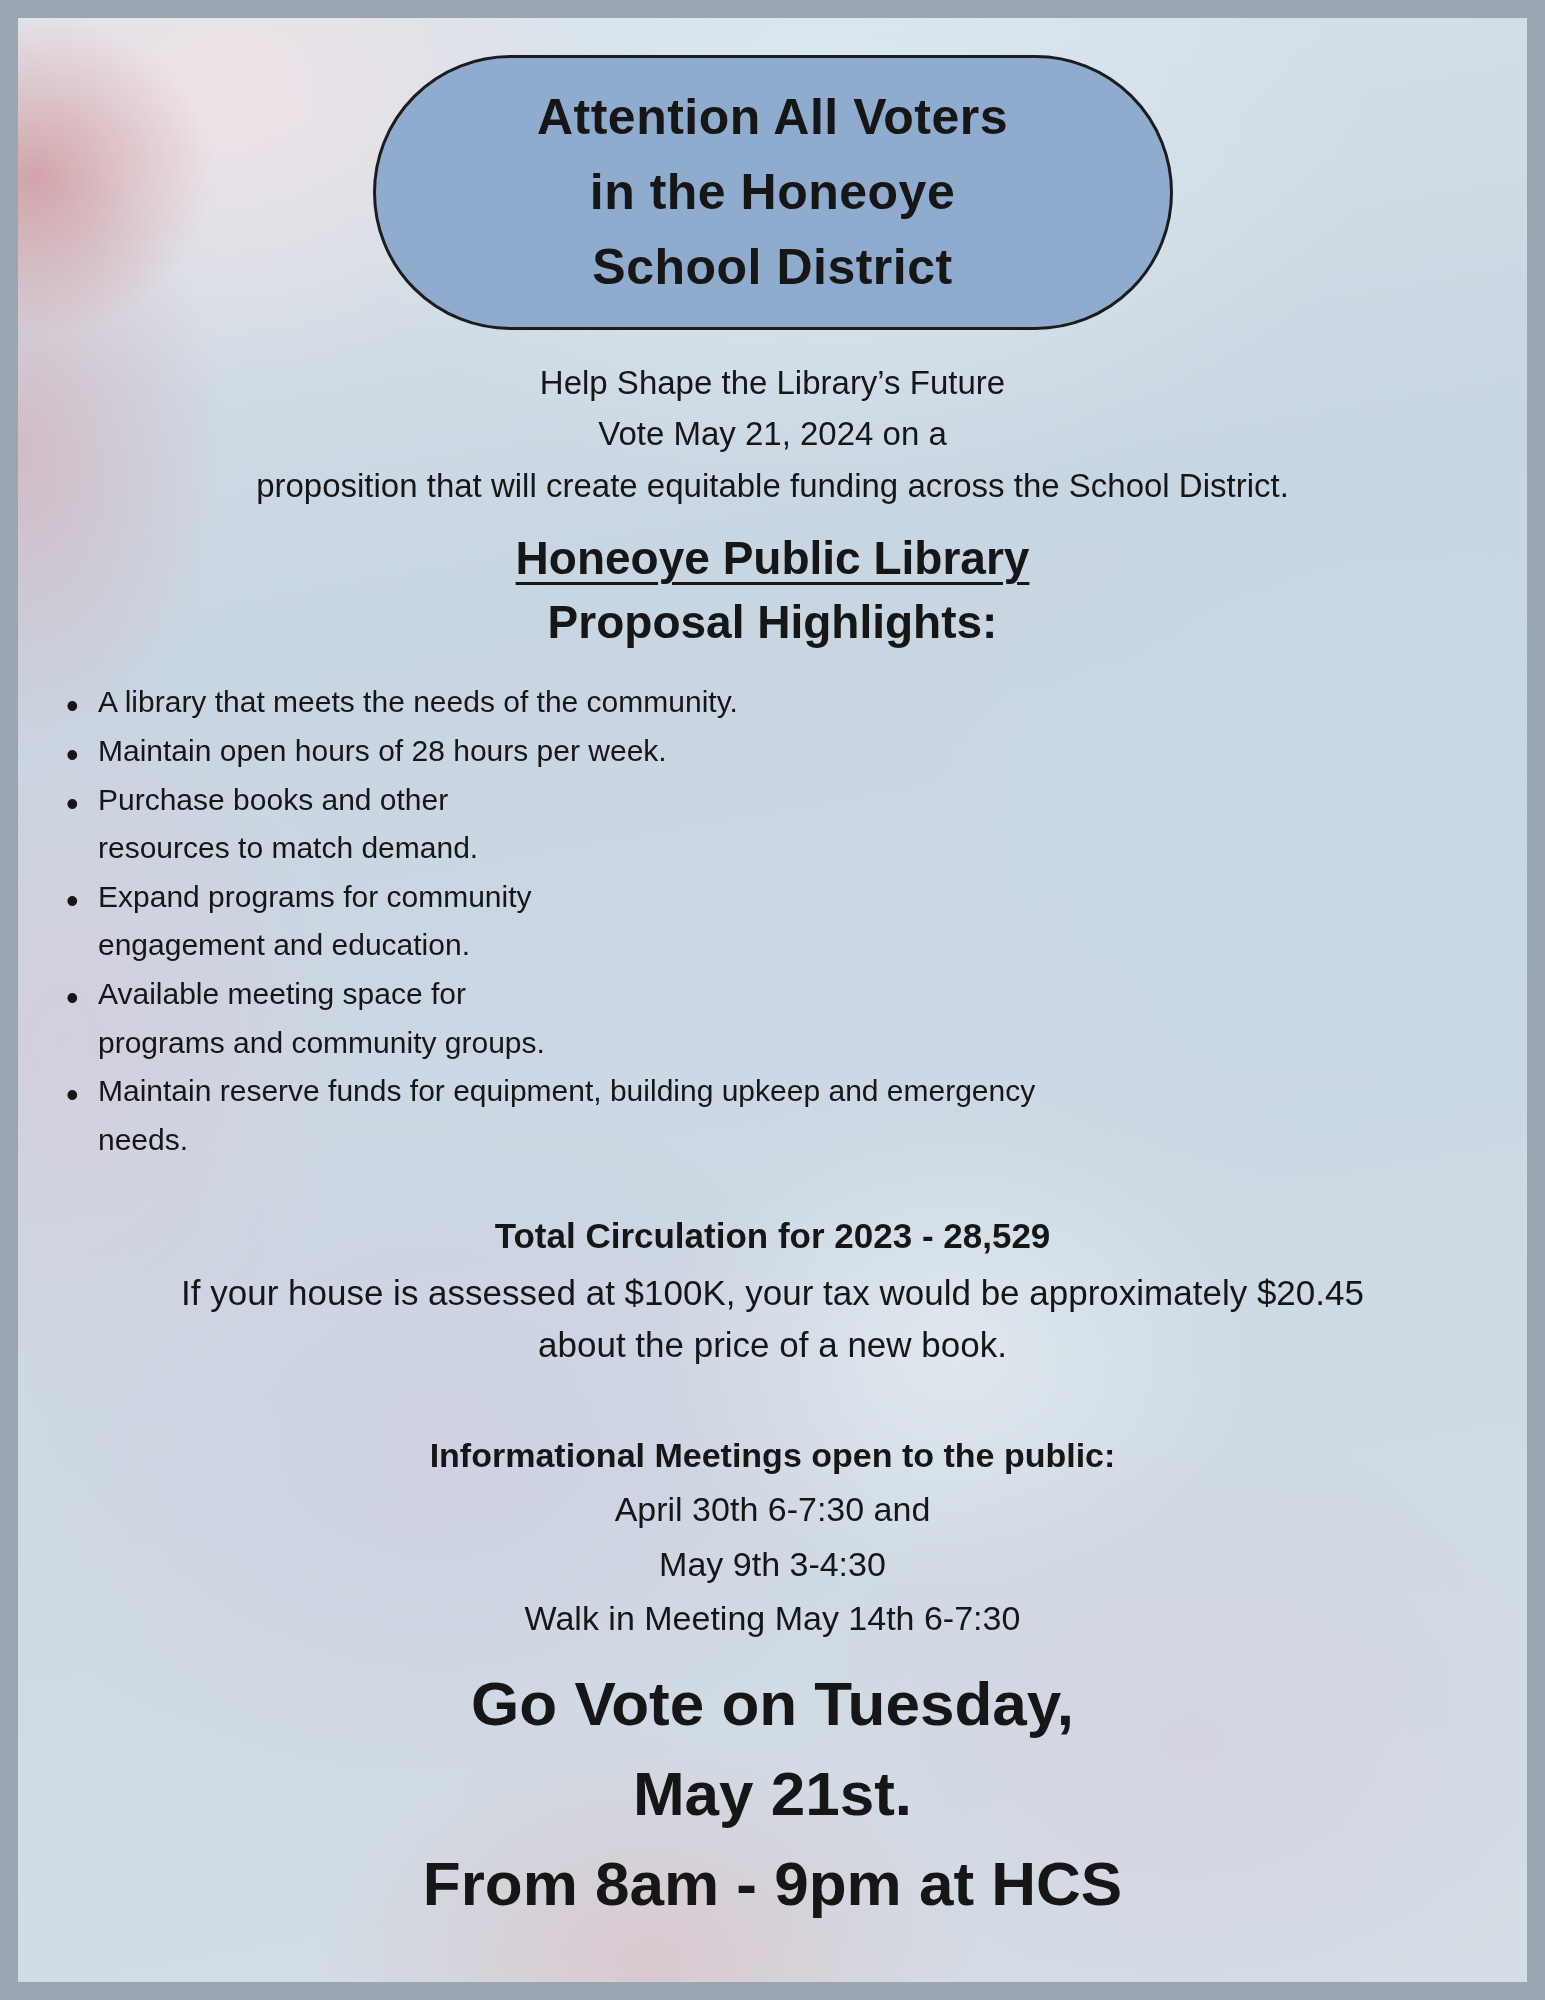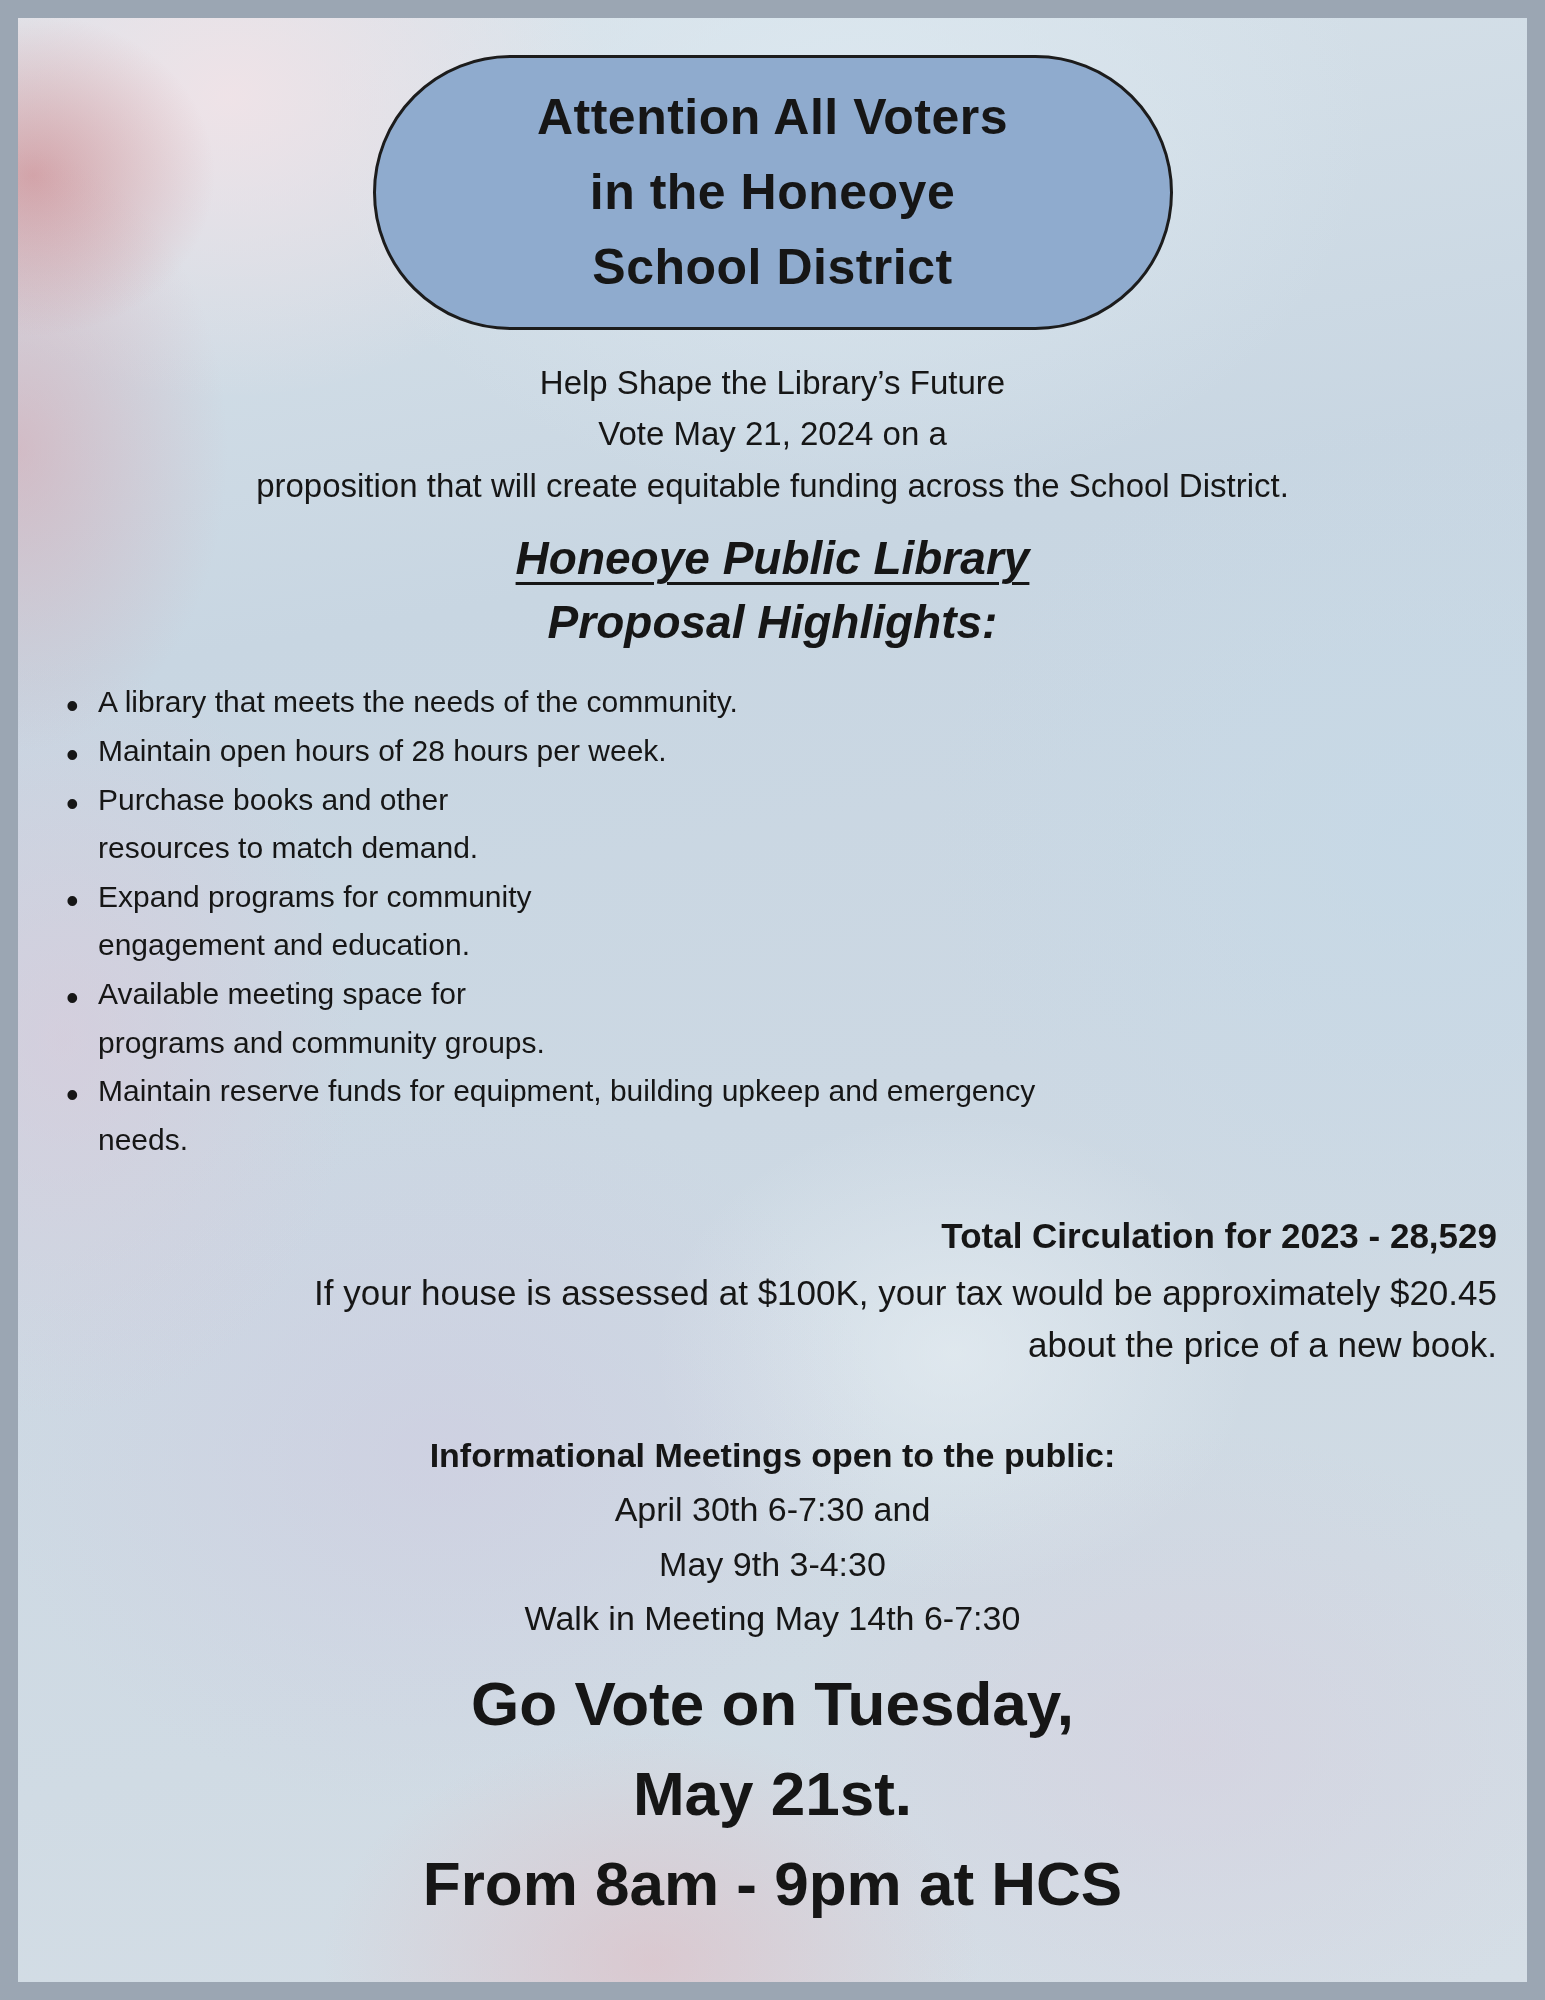--- a/index.html
+++ b/index.html
@@ -60,21 +60,21 @@
   }
   .intro .line { display: block; }
 
   .section-heading {
     margin: 16px 20px 0;
     text-align: center;
     font-size: 46px;
     font-weight: 700;
     line-height: 1.38;
   }
-  .section-heading .line { display: block; font-style: italic; }
+  .section-heading .line { display: block; }
   .section-heading .underlined {
     text-decoration: underline;
     text-decoration-thickness: 3px;
     text-underline-offset: 8px;
   }
 
   ul.highlights {
     list-style: none;
     margin: 24px 40px 0 48px;
     padding: 0;
@@ -88,21 +88,21 @@
   ul.highlights li::before {
     content: "\2022";
     position: absolute;
     left: 0;
     top: -1px;
     font-size: 36px;
   }
 
   .circulation {
     margin: 46px 30px 0;
-    text-align: right;
+    text-align: center;
     font-size: 35px;
     line-height: 1.5;
   }
   .circulation .title {
     display: block;
     font-weight: 700;
     margin-bottom: 4px;
   }
   .circulation .line { display: block; }
 

